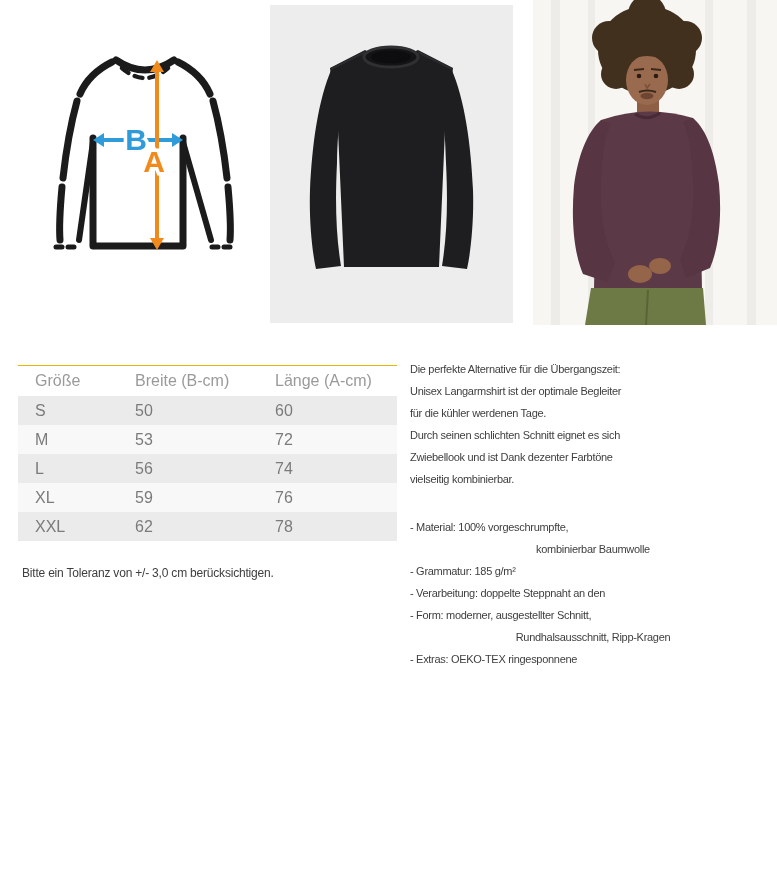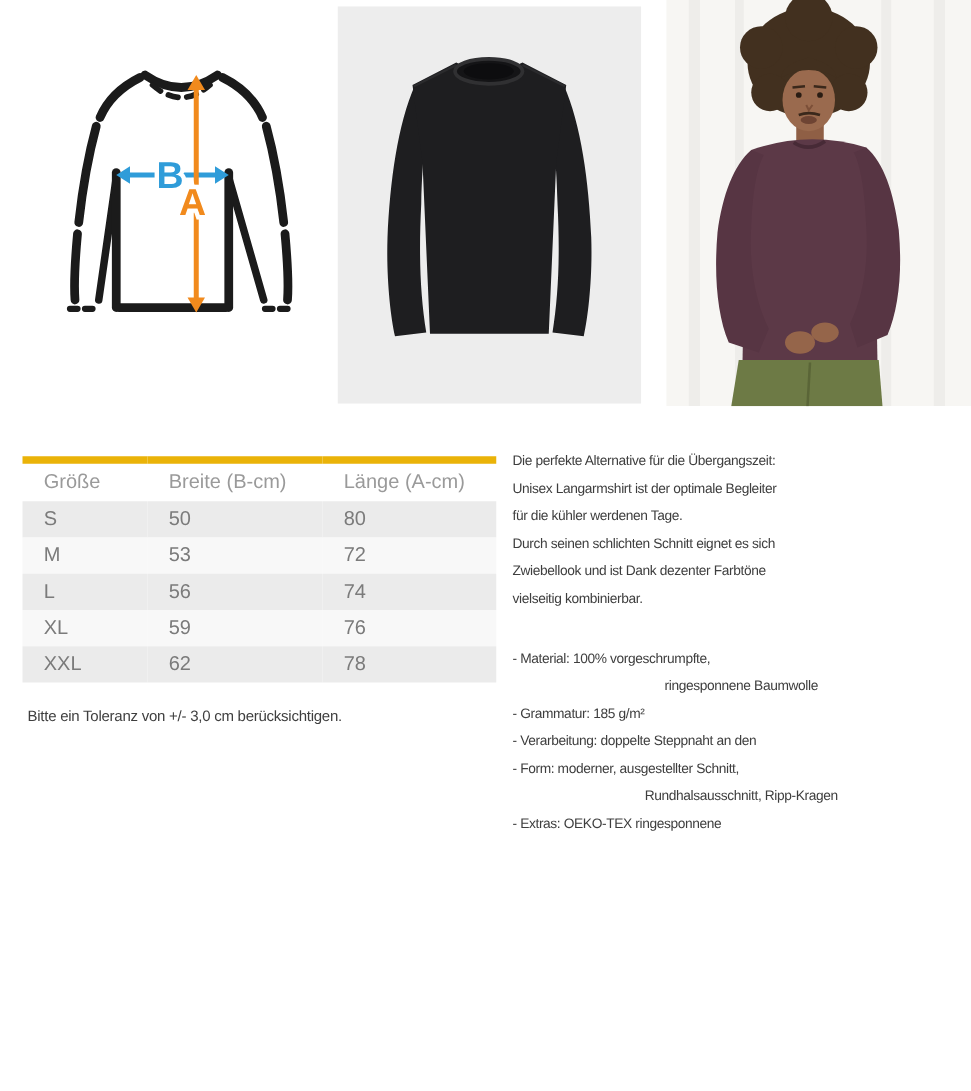--- a/index.html
+++ b/index.html
@@ -10,21 +10,21 @@
   }
   .abs{position:absolute;}
 
   
   #size-diagram{left:48px;top:50px;width:195px;height:210px;}
   #product-photo{left:270px;top:5px;width:243px;height:318px;}
   #model-photo{left:533px;top:0;width:244px;height:325px;}
 
   
   #size-table-wrap{left:18px;top:365px;}
-  table{border-collapse:collapse;font-size:16px;border-top:6px solid #eab308;}
+  table{border-collapse:collapse;font-size:16px;border-top:1px solid #eab308;}
   col.c1{width:100px}col.c2{width:140px}col.c3{width:139px}
   th{font-weight:400;color:#9a9a9a;text-align:left;height:30px;padding:0 0 0 17px;background:#ffffff;}
   td{color:#7b7b7b;height:29px;padding:0 0 0 17px;}
   tr.shaded{background:#ebebeb;}
   tr.plain{background:#f8f8f8;}
 
   
   #tolerance{left:22px;top:562px;font-size:12px;line-height:22px;color:#3e3e3e;letter-spacing:-0.2px;}
 
   
@@ -147,21 +147,21 @@
       <tr>
           <th>Größe</th>
           <th>Breite (B-cm)</th>
           <th>Länge (A-cm)</th>
         </tr>
     </thead>
     <tbody>
         <tr class="shaded">
           <td>S</td>
           <td>50</td>
-          <td>80</td>
+          <td>60</td>
         </tr>
         <tr class="plain">
           <td>M</td>
           <td>53</td>
           <td>72</td>
         </tr>
         <tr class="shaded">
           <td>L</td>
           <td>56</td>
           <td>74</td>
@@ -186,20 +186,20 @@
   <div>
       <div class="desc-line">Die perfekte Alternative für die Übergangszeit:</div>
       <div class="desc-line">Unisex Langarmshirt ist der optimale Begleiter</div>
       <div class="desc-line">für die kühler werdenen Tage.</div>
       <div class="desc-line">Durch seinen schlichten Schnitt eignet es sich</div>
       <div class="desc-line">Zwiebellook und ist Dank dezenter Farbtöne</div>
       <div class="desc-line">vielseitig kombinierbar.</div>
     </div>
   <div id="spec-list">
       <div class="desc-line">- Material: 100% vorgeschrumpfte,</div>
-      <div class="desc-line cont">ringesponnene Baumwolle</div>
+      <div class="desc-line cont">kombinierbar Baumwolle</div>
       <div class="desc-line">- Grammatur: 185 g/m²</div>
       <div class="desc-line">- Verarbeitung: doppelte Steppnaht an den</div>
       <div class="desc-line">- Form: moderner, ausgestellter Schnitt,</div>
       <div class="desc-line cont">Rundhalsausschnitt, Ripp-Kragen</div>
       <div class="desc-line">- Extras: OEKO-TEX ringesponnene</div>
     </div>
 </div>
 
 </body></html>

